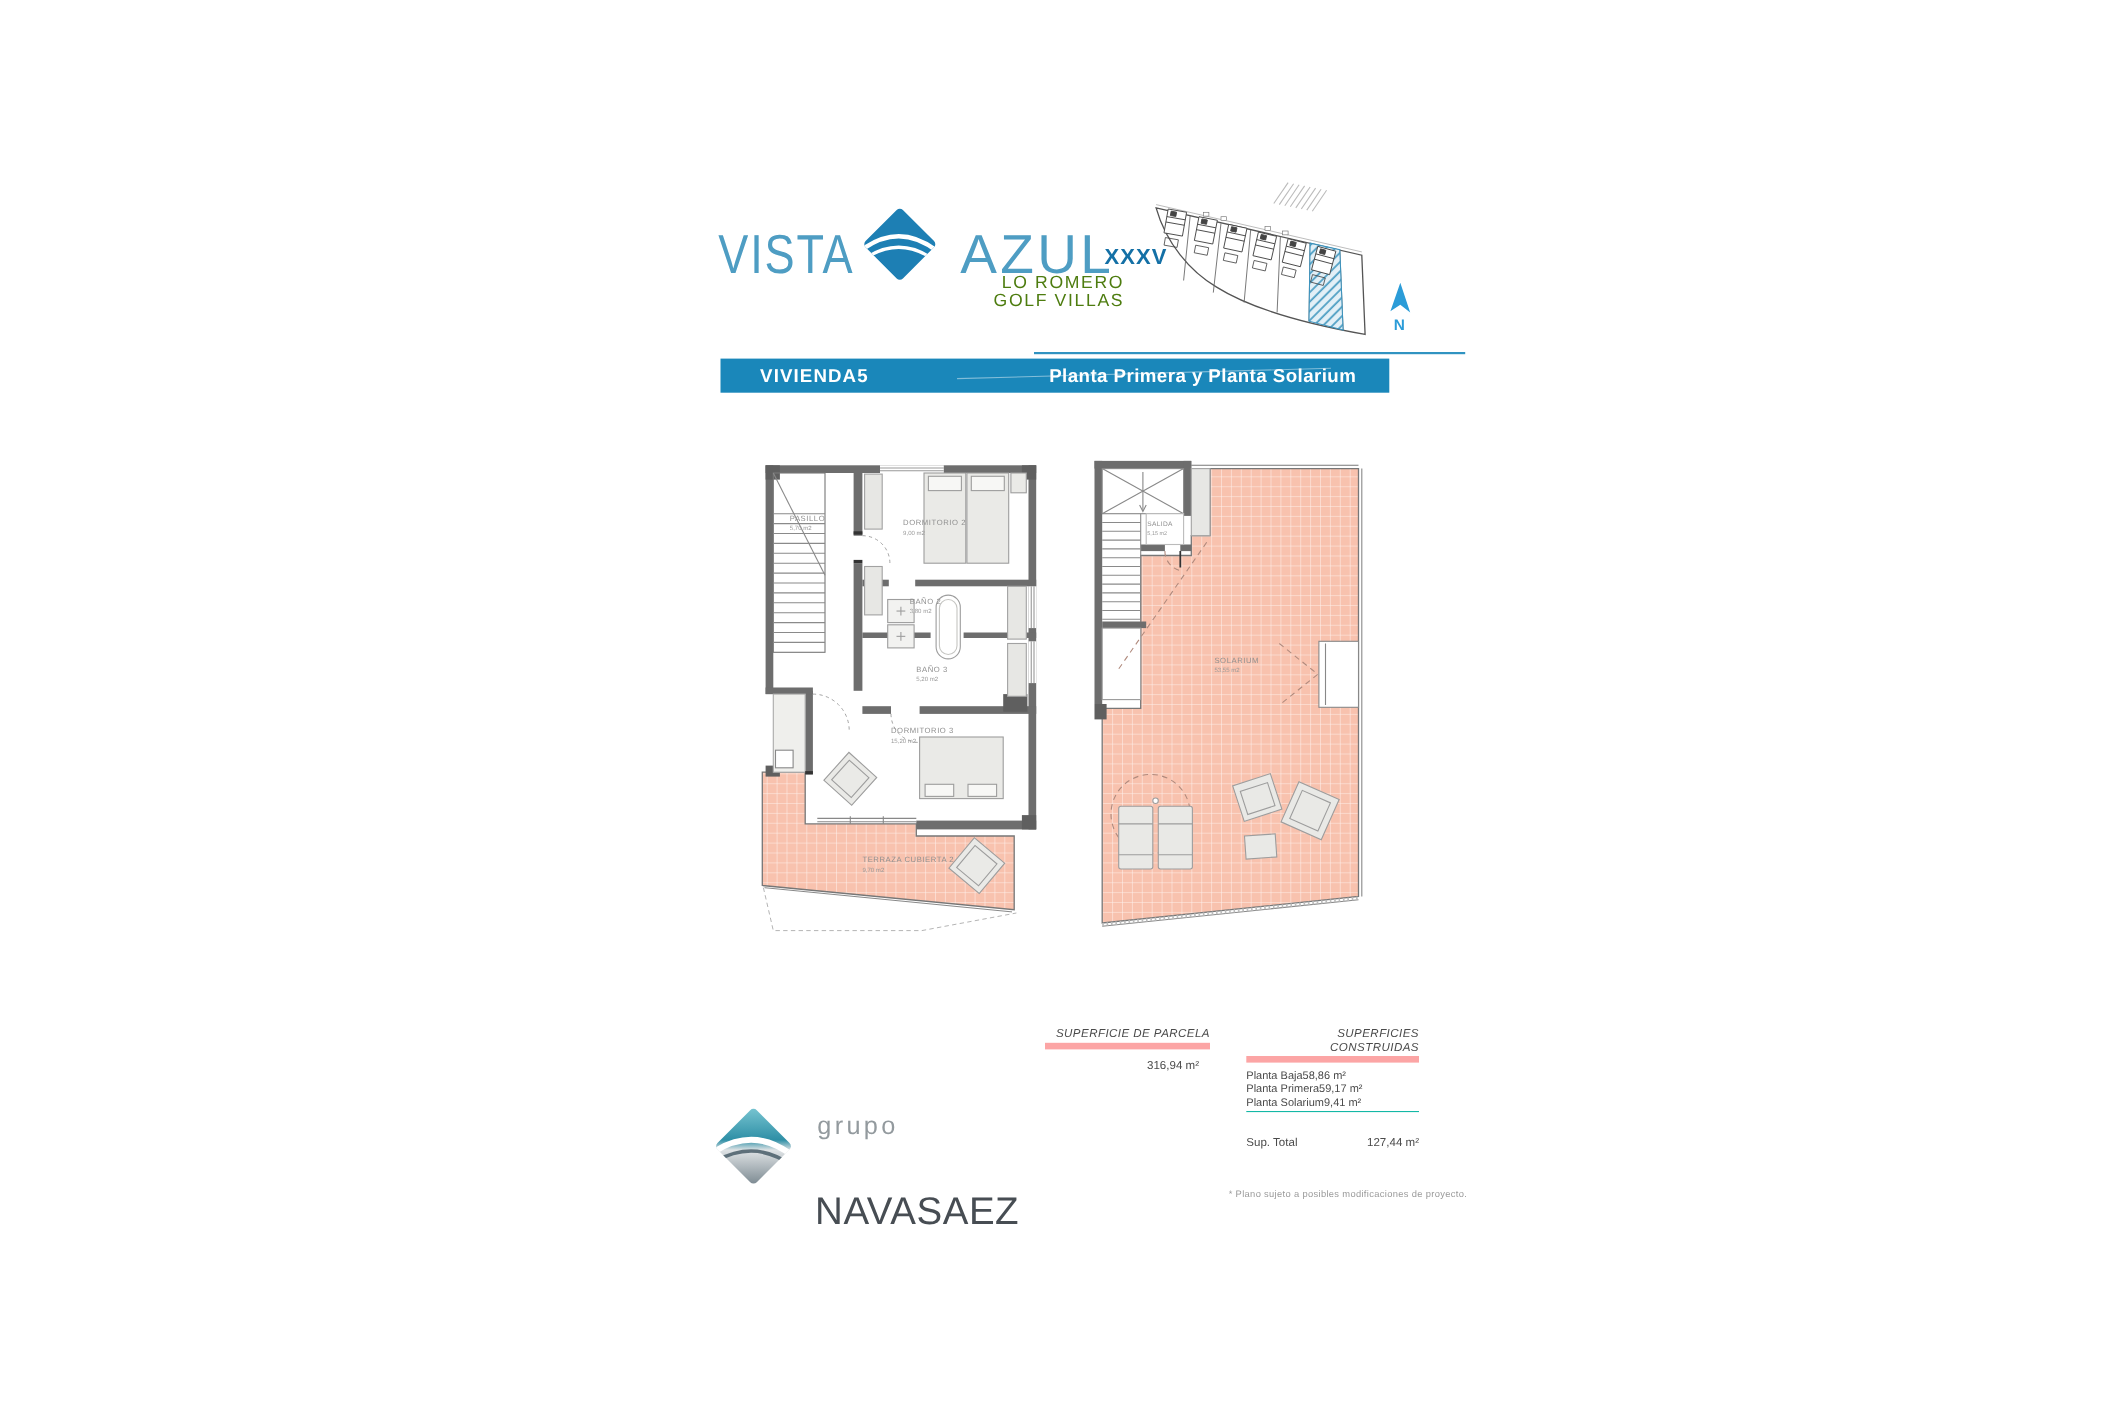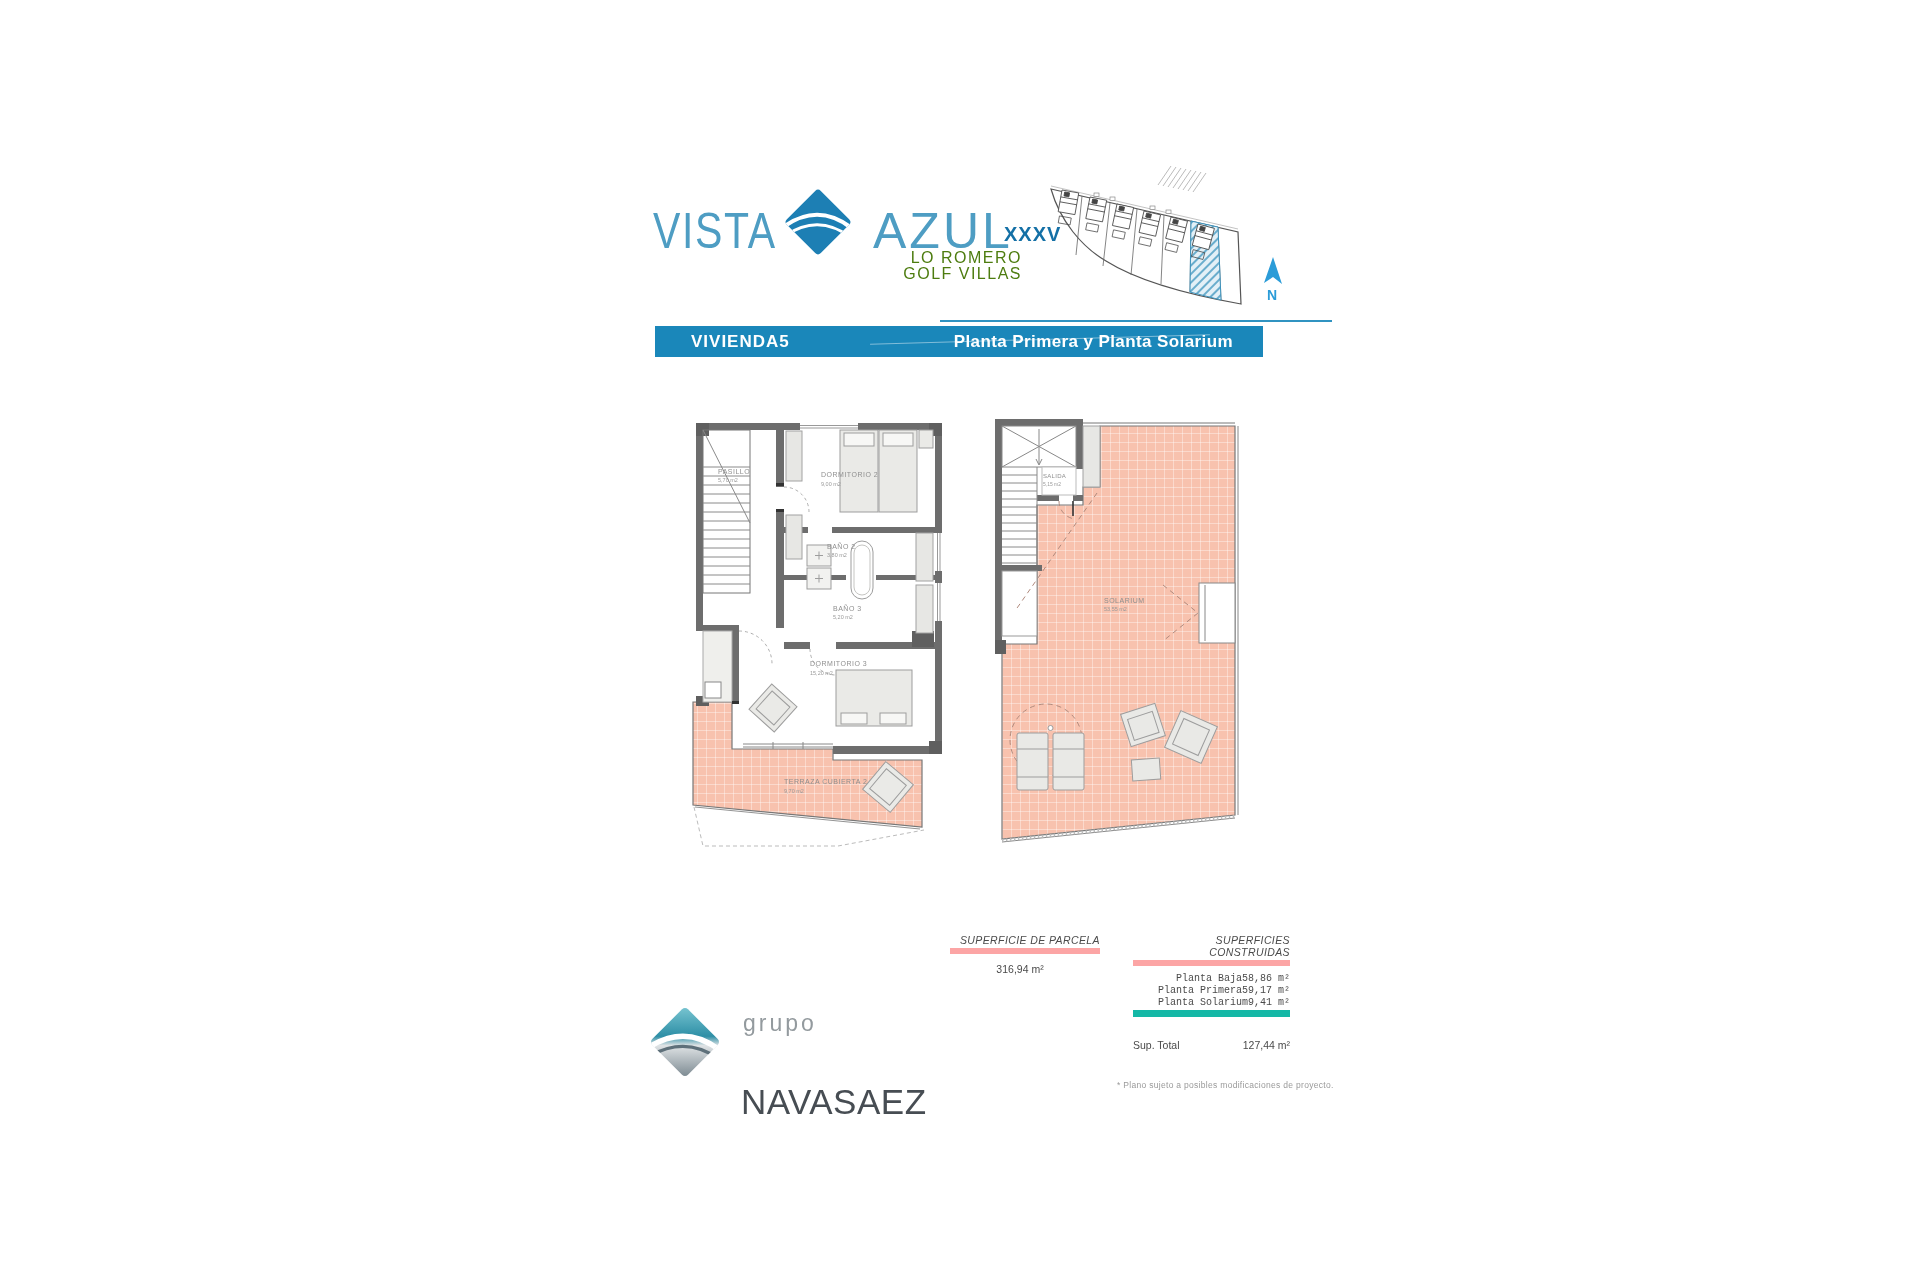--- a/index.html
+++ b/index.html
@@ -18,25 +18,25 @@
         align-items:center;justify-content:space-between;color:#ffffff;font-weight:bold;font-size:17px;}
   .tbar .left{padding-left:36px;letter-spacing:1px;display:flex;}
   .tbar .right{padding-right:30px;letter-spacing:.4px;}
   .tbar-line{left:940px;top:320px;width:392px;height:2px;background:#1a87ba;opacity:.9;}
   .tbar-streak{left:870px;top:339px;width:340px;height:1px;background:rgba(255,255,255,.45);
                transform:rotate(-1.6deg);}
   
   .tblk{color:#4a4a4a;font-size:10.5px;}
   .tblk .hdr{border-bottom:6px solid #fca5a5;padding-bottom:2px;text-align:right;letter-spacing:.4px;font-style:italic;}
   .parcela{left:950px;top:934px;width:150px;}
-  .parcela .val{margin-top:9px;text-align:center;padding-right:10px;}
+  .parcela .val{margin-top:9px;text-align:right;padding-right:10px;}
   .constr{left:1133px;top:934px;width:157px;}
   .constr .rows{margin-top:7px;}
-  .constr .row{display:flex;justify-content:flex-end;font-size:10px;line-height:12px;font-family:Liberation Mono, monospace;}
-  .constr .row.last{border-bottom:7px solid #14b8a6;padding-bottom:1px;}
+  .constr .row{display:flex;justify-content:flex-start;font-size:10px;line-height:12px;}
+  .constr .row.last{border-bottom:1px solid #14b8a6;padding-bottom:1px;}
   .constr .total{display:flex;justify-content:space-between;margin-top:22px;font-size:10.5px;}
   
   .grupo{left:743px;top:1010px;font-size:23px;color:#939a9e;letter-spacing:3px;}
   .navasaez{left:741px;top:1082px;font-size:35px;color:#474d53;letter-spacing:.5px;}
   .disclaimer{left:1117px;top:1080px;font-size:8.5px;color:#9a9a9a;letter-spacing:.3px;}
   
   svg text{font-family:"Liberation Sans", sans-serif;}
   .room-name{fill:#8f8f8f;font-size:7px;letter-spacing:.5px;}
   .room-area{fill:#9a9a9a;font-size:5.5px;}
   .room-name-sm{fill:#8f8f8f;font-size:6px;letter-spacing:.3px;}

